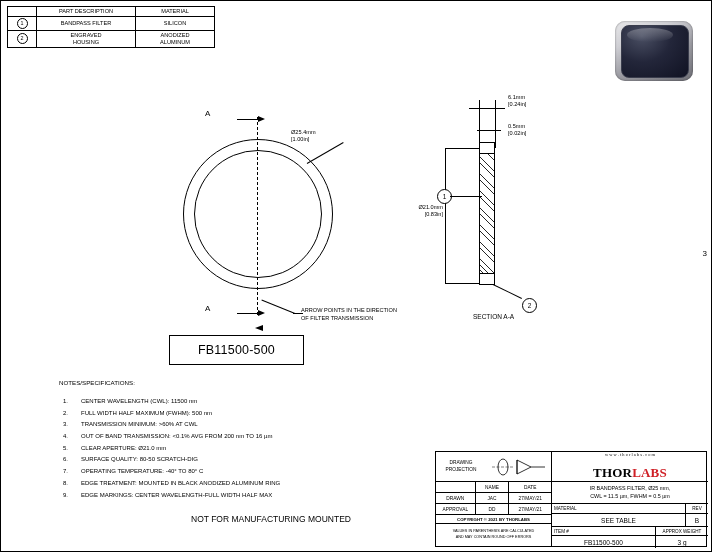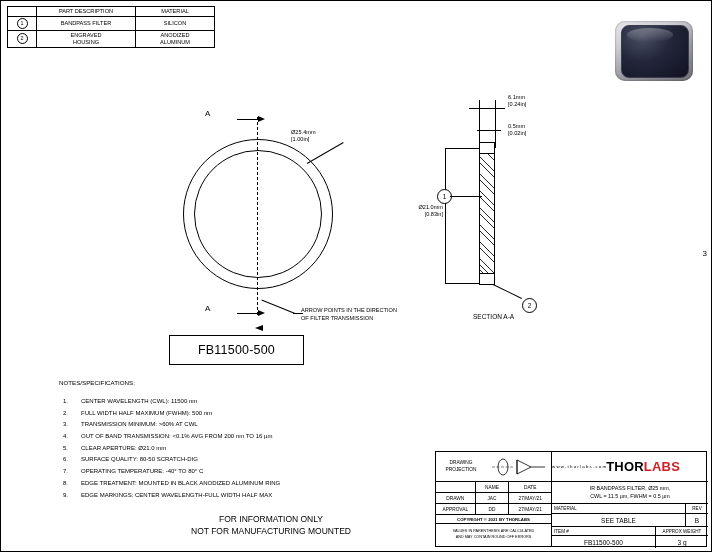--- a/index.html
+++ b/index.html
@@ -257,22 +257,22 @@
   }
   #tb-right {
     position: absolute; left: 116px; top: 0;
     width: 156px; height: 100%;
     box-sizing: border-box;
   }
   #tb-logo {
     height: 30px;
     border-bottom: 1px solid #000;
     box-sizing: border-box;
-    display: flex; 
-    align-items: center; justify-content: flex-start;
+    display: flex; flex-direction: column;
+    align-items: center; justify-content: space-between; font-family: Liberation Serif, serif;
   }
   #tb-logo-web { font-size: 4.4px; margin-bottom: 1px; }
   #tb-logo-name { font-size: 13px; font-weight: bold; letter-spacing: 0.2px; }
   #tb-logo-name .thor { color: #000; }
   #tb-logo-name .labs { color: #cf2026; }
   #tb-desc {
     height: 22px;
     border-bottom: 1px solid #000;
     box-sizing: border-box;
     display: flex; align-items: center; justify-content: center;
@@ -421,21 +421,20 @@
       <li><span class="num">4.</span><span>OUT OF BAND TRANSMISSION: &lt;0.1% AVG FROM 200 nm TO 16 µm</span></li>
       <li><span class="num">5.</span><span>CLEAR APERTURE: Ø21.0 mm</span></li>
       <li><span class="num">6.</span><span>SURFACE QUALITY: 80-50 SCRATCH-DIG</span></li>
       <li><span class="num">7.</span><span>OPERATING TEMPERATURE: -40° TO 80° C</span></li>
       <li><span class="num">8.</span><span>EDGE TREATMENT: MOUNTED IN BLACK ANODIZED ALUMINUM RING</span></li>
       <li><span class="num">9.</span><span>EDGE MARKINGS: CENTER WAVELENGTH-FULL WIDTH HALF MAX</span></li>
     </ol>
   </div>
 
   <div class="abs" id="disclaimer">
-    <div>FOR INFORMATION ONLY</div>
     <div>NOT FOR MANUFACTURING MOUNTED</div>
   </div>
 
   <div class="abs" id="title-block">
 
     <div id="tb-left">
 
       <div id="tb-proj">
         <div id="tb-proj-label" style="white-space:pre-line;">DRAWING
 PROJECTION</div>

